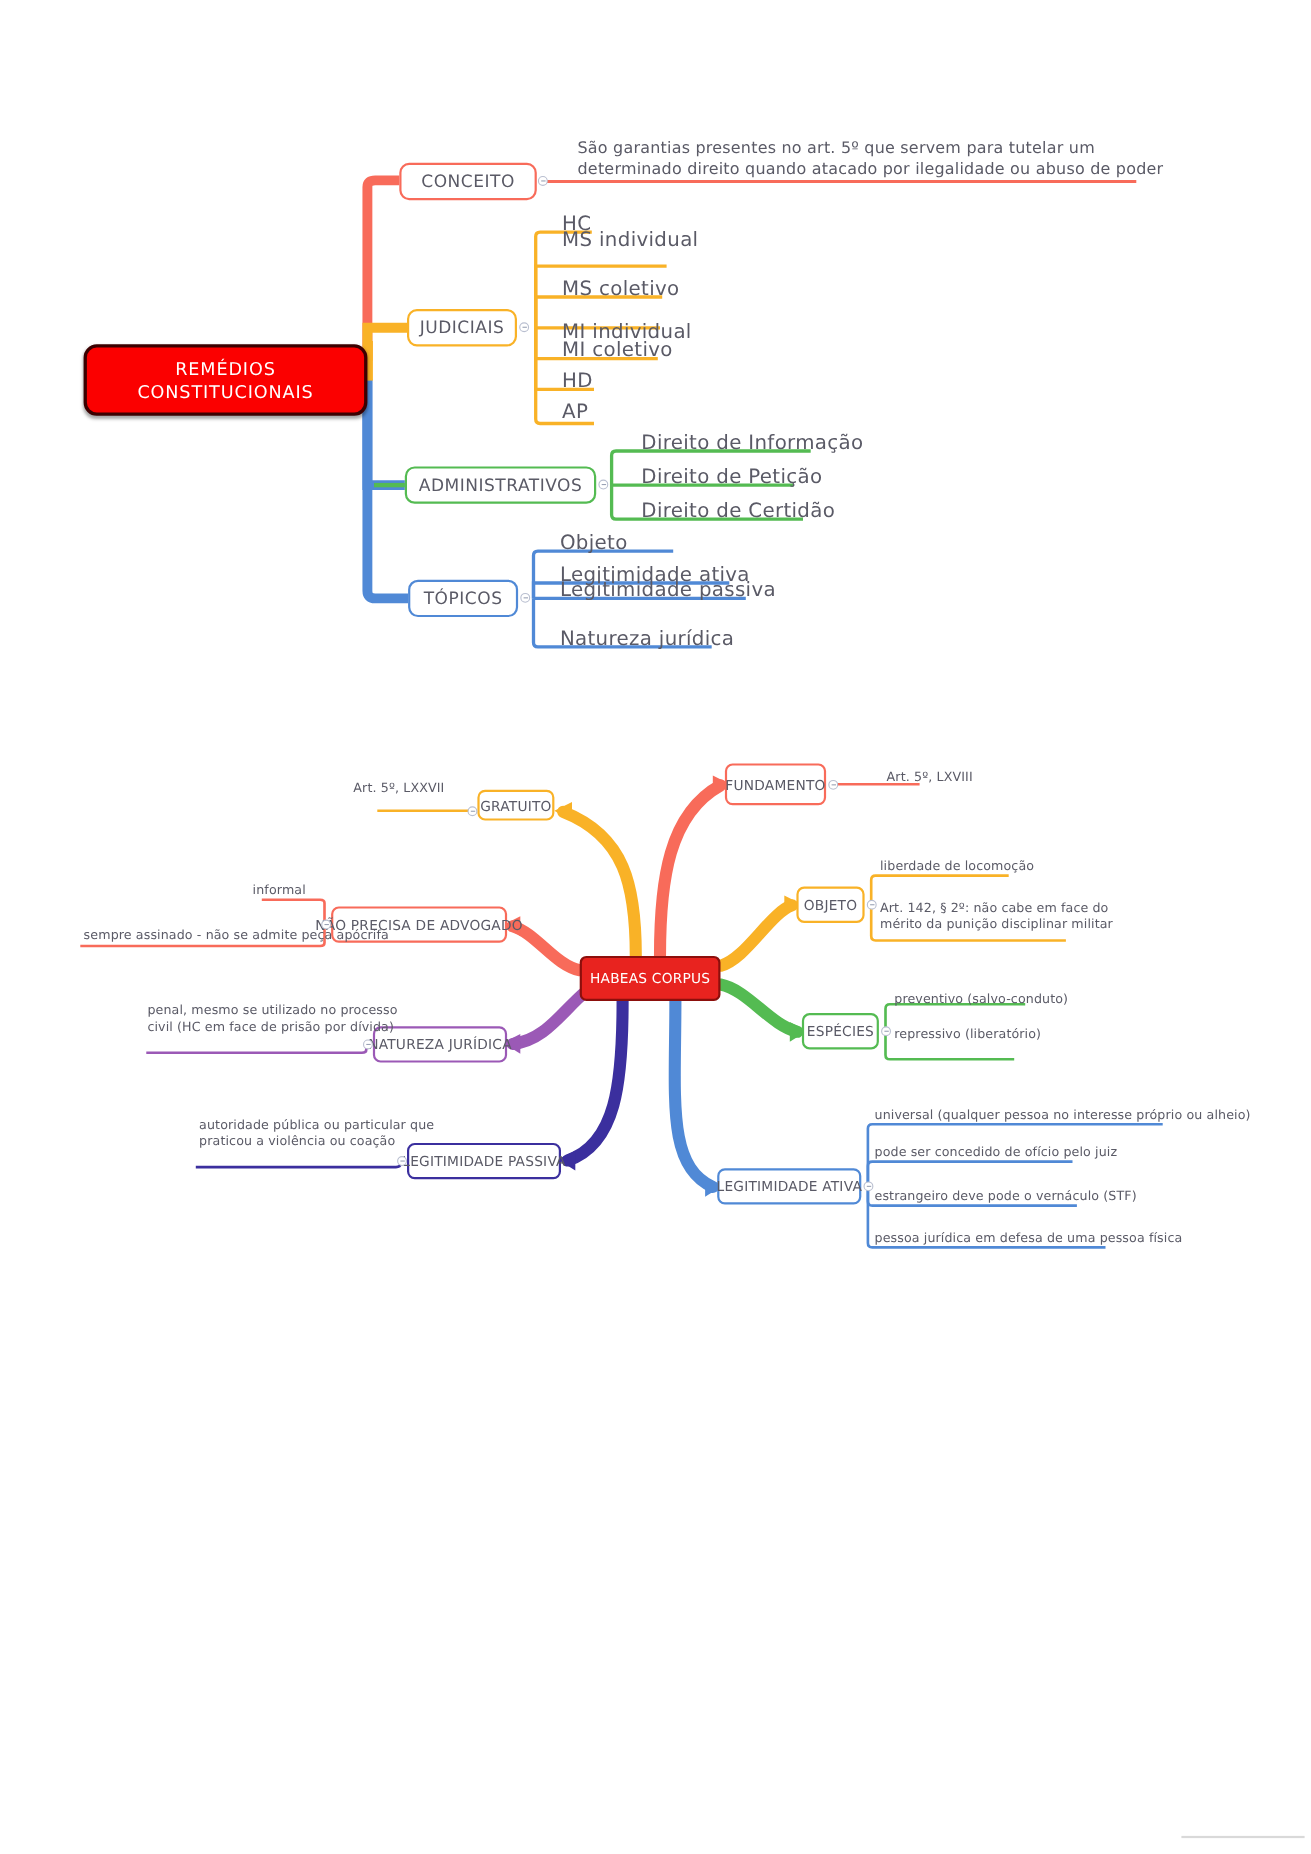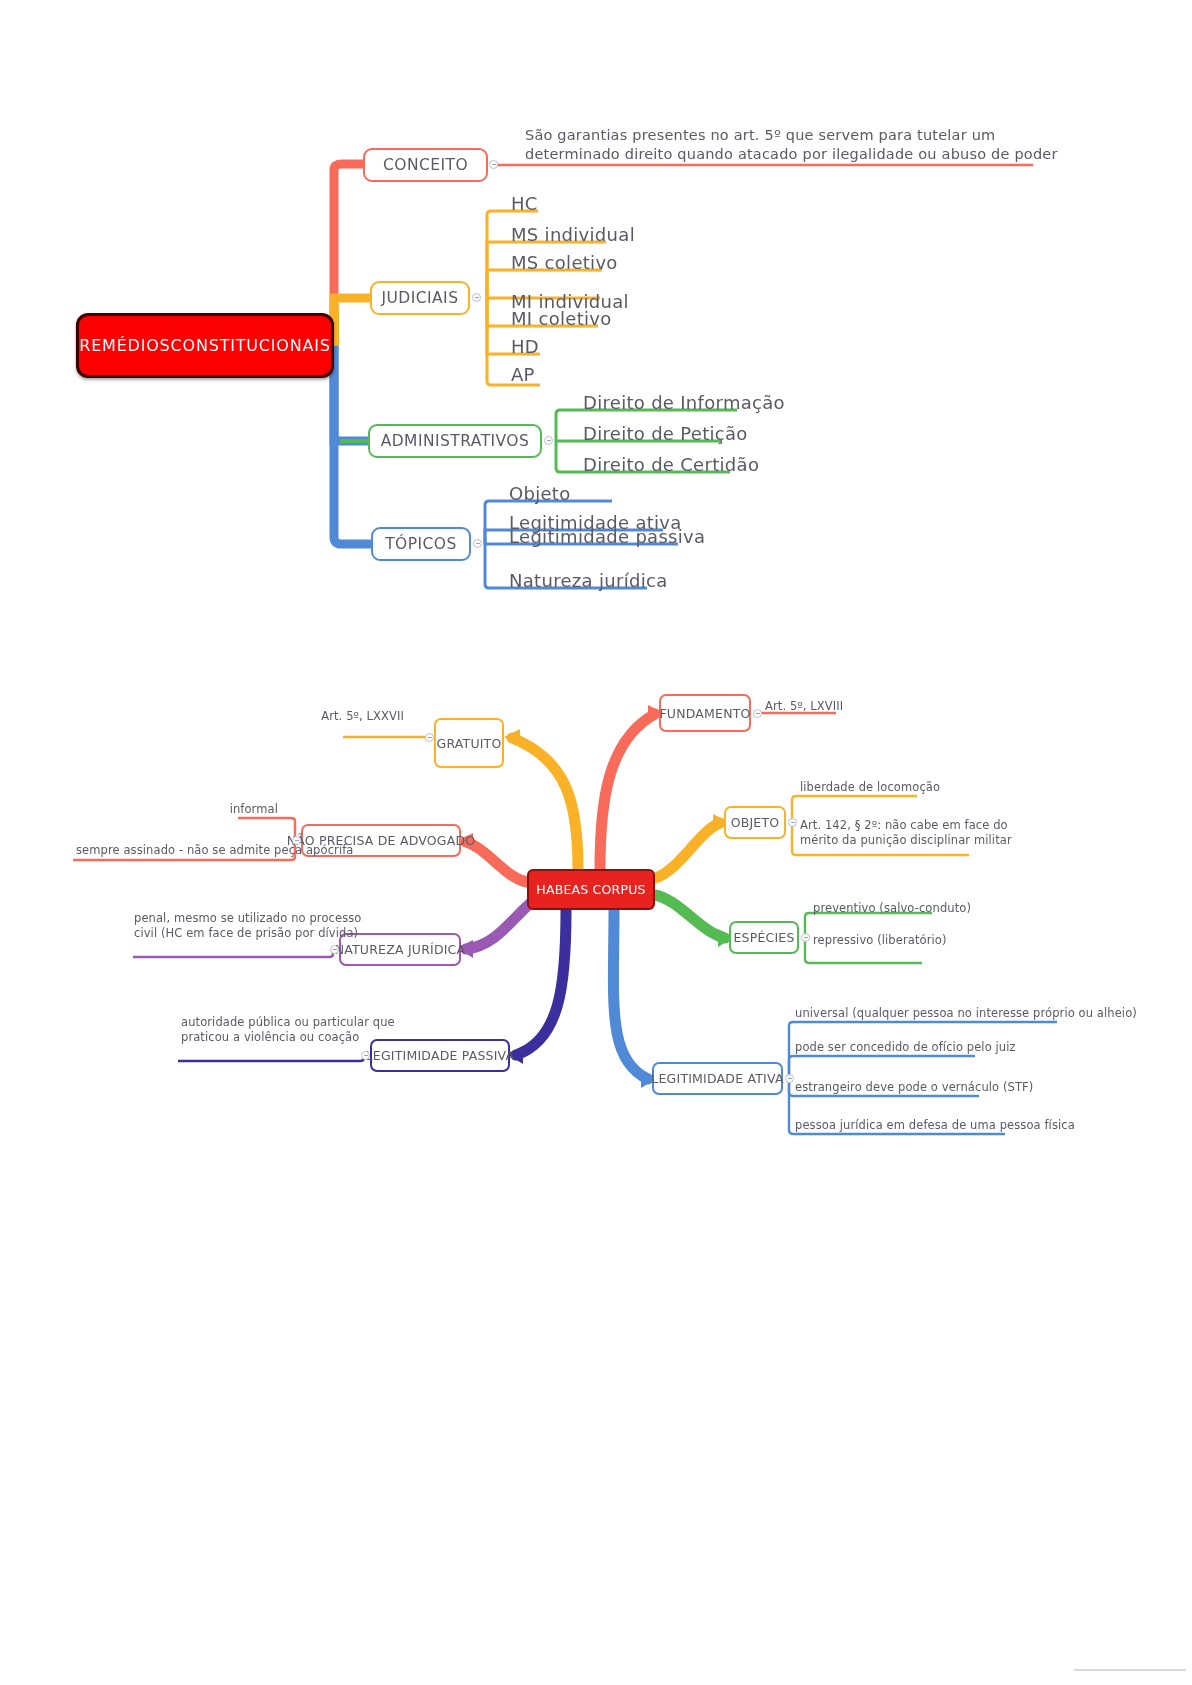--- a/index.html
+++ b/index.html
@@ -44,21 +44,21 @@
   
   .m1 .node { font-size: 15.5px; letter-spacing: .45px; }
   .root1 {
     position: absolute;
     left: 76px; top: 313px;
     width: 258px; height: 65px;
     background: #fb0000;
     border: 3px solid #3b0000;
     border-radius: 12px;
     box-sizing: border-box;
-    display: flex; flex-direction: row;
+    display: flex; flex-direction: column;
     align-items: center; justify-content: center;
     color: #ffffff;
     font-size: 16px;
     letter-spacing: .8px;
     line-height: 21px;
     box-shadow: 0 2px 3px rgba(0,0,0,.35);
   }
   .n-conceito { left: 363px; top: 148px; width: 125px; height: 34px; border-color: #f86b5a; }
   .n-judiciais { left: 370px; top: 281px; width: 100px; height: 34px; border-color: #f9b227; }
   .n-admin { left: 368px; top: 424px; width: 174px; height: 34px; border-color: #54bb52; }
@@ -93,21 +93,21 @@
     background: #e8231f;
     border: 2px solid #8c0f0c;
     border-radius: 6px;
     box-sizing: border-box;
     display: flex; align-items: center; justify-content: center;
     color: #ffffff;
     font-size: 12.5px;
     letter-spacing: .2px;
   }
   .n-fundamento { left: 659px; top: 694px; width: 92px; height: 38px; border-color: #f86b5a; }
-  .n-gratuito   { left: 434px; top: 718px; width: 70px; height: 50px; border-color: #f9b227; }
+  .n-gratuito   { left: 434px; top: 718px; width: 70px; height: 28px; border-color: #f9b227; }
   .n-advogado   { left: 301px; top: 824px; width: 160px; height: 33px; border-color: #f86b5a; }
   .n-natureza   { left: 339px; top: 933px; width: 122px; height: 33px; border-color: #9b59b6; }
   .n-legpassiva { left: 370px; top: 1039px; width: 140px; height: 33px; border-color: #3b2f9e; }
   .n-objeto     { left: 724px; top: 806px; width: 62px; height: 33px; border-color: #f9b227; }
   .n-especies   { left: 729px; top: 921px; width: 70px; height: 33px; border-color: #54bb52; }
   .n-legativa   { left: 652px; top: 1062px; width: 131px; height: 33px; border-color: #5089d6; }
 
   .tiny {
     position: absolute;
     color: #5a5a66;
@@ -239,21 +239,21 @@
     <div class="node n-admin">ADMINISTRATIVOS</div>
     <div class="collapse-dot" style="left:544px; top:436px;"></div>
 
     <div class="node n-topicos">TÓPICOS</div>
     <div class="collapse-dot" style="left:473px; top:539px;"></div>
 
     <div class="para" style="left:518px; top:126px;">São garantias presentes no art. 5º que servem para tutelar um
 determinado direito quando atacado por ilegalidade ou abuso de poder</div>
 
     <div class="leaf" style="left:504px; top:193px;">HC</div>
-    <div class="leaf" style="left:504px; top:224px;">MS individual</div>
+    <div class="leaf" style="left:504px; top:208px;">MS individual</div>
     <div class="leaf" style="left:504px; top:252px;">MS coletivo</div>
     <div class="leaf" style="left:504px; top:291px;">MI individual</div>
     <div class="leaf" style="left:504px; top:308px;">MI coletivo</div>
     <div class="leaf" style="left:504px; top:336px;">HD</div>
     <div class="leaf" style="left:504px; top:364px;">AP</div>
 
     <div class="leaf" style="left:576px; top:392px;">Direito de Informação</div>
     <div class="leaf" style="left:576px; top:423px;">Direito de Petição</div>
     <div class="leaf" style="left:576px; top:454px;">Direito de Certidão</div>
 
@@ -284,21 +284,21 @@
 
     <div class="node n-objeto">OBJETO</div>
     <div class="collapse-dot" style="left:788px; top:818px;"></div>
 
     <div class="node n-especies">ESPÉCIES</div>
     <div class="collapse-dot" style="left:801px; top:933px;"></div>
 
     <div class="node n-legativa">LEGITIMIDADE ATIVA</div>
     <div class="collapse-dot" style="left:785px; top:1074px;"></div>
 
-    <div class="tiny" style="left:765px; top:699px;">Art. 5º, LXVIII</div>
+    <div class="tiny" style="left:806px; top:699px;">Art. 5º, LXVIII</div>
 
     <div class="tiny right" style="left:279px; top:709px; width:125px;">Art. 5º, LXXVII</div>
 
     <div class="tiny right" style="left:138px; top:802px; width:140px;">informal</div>
     <div class="tiny right" style="left:76px; top:843px; width:212px;">sempre assinado - não se admite peça apócrifa</div>
 
     <div class="tiny right" style="left:134px; top:911px; width:190px;">penal, mesmo se utilizado no processo
 civil (HC em face de prisão por dívida)</div>
 
     <div class="tiny right" style="left:181px; top:1015px; width:175px;">autoridade pública ou particular que

